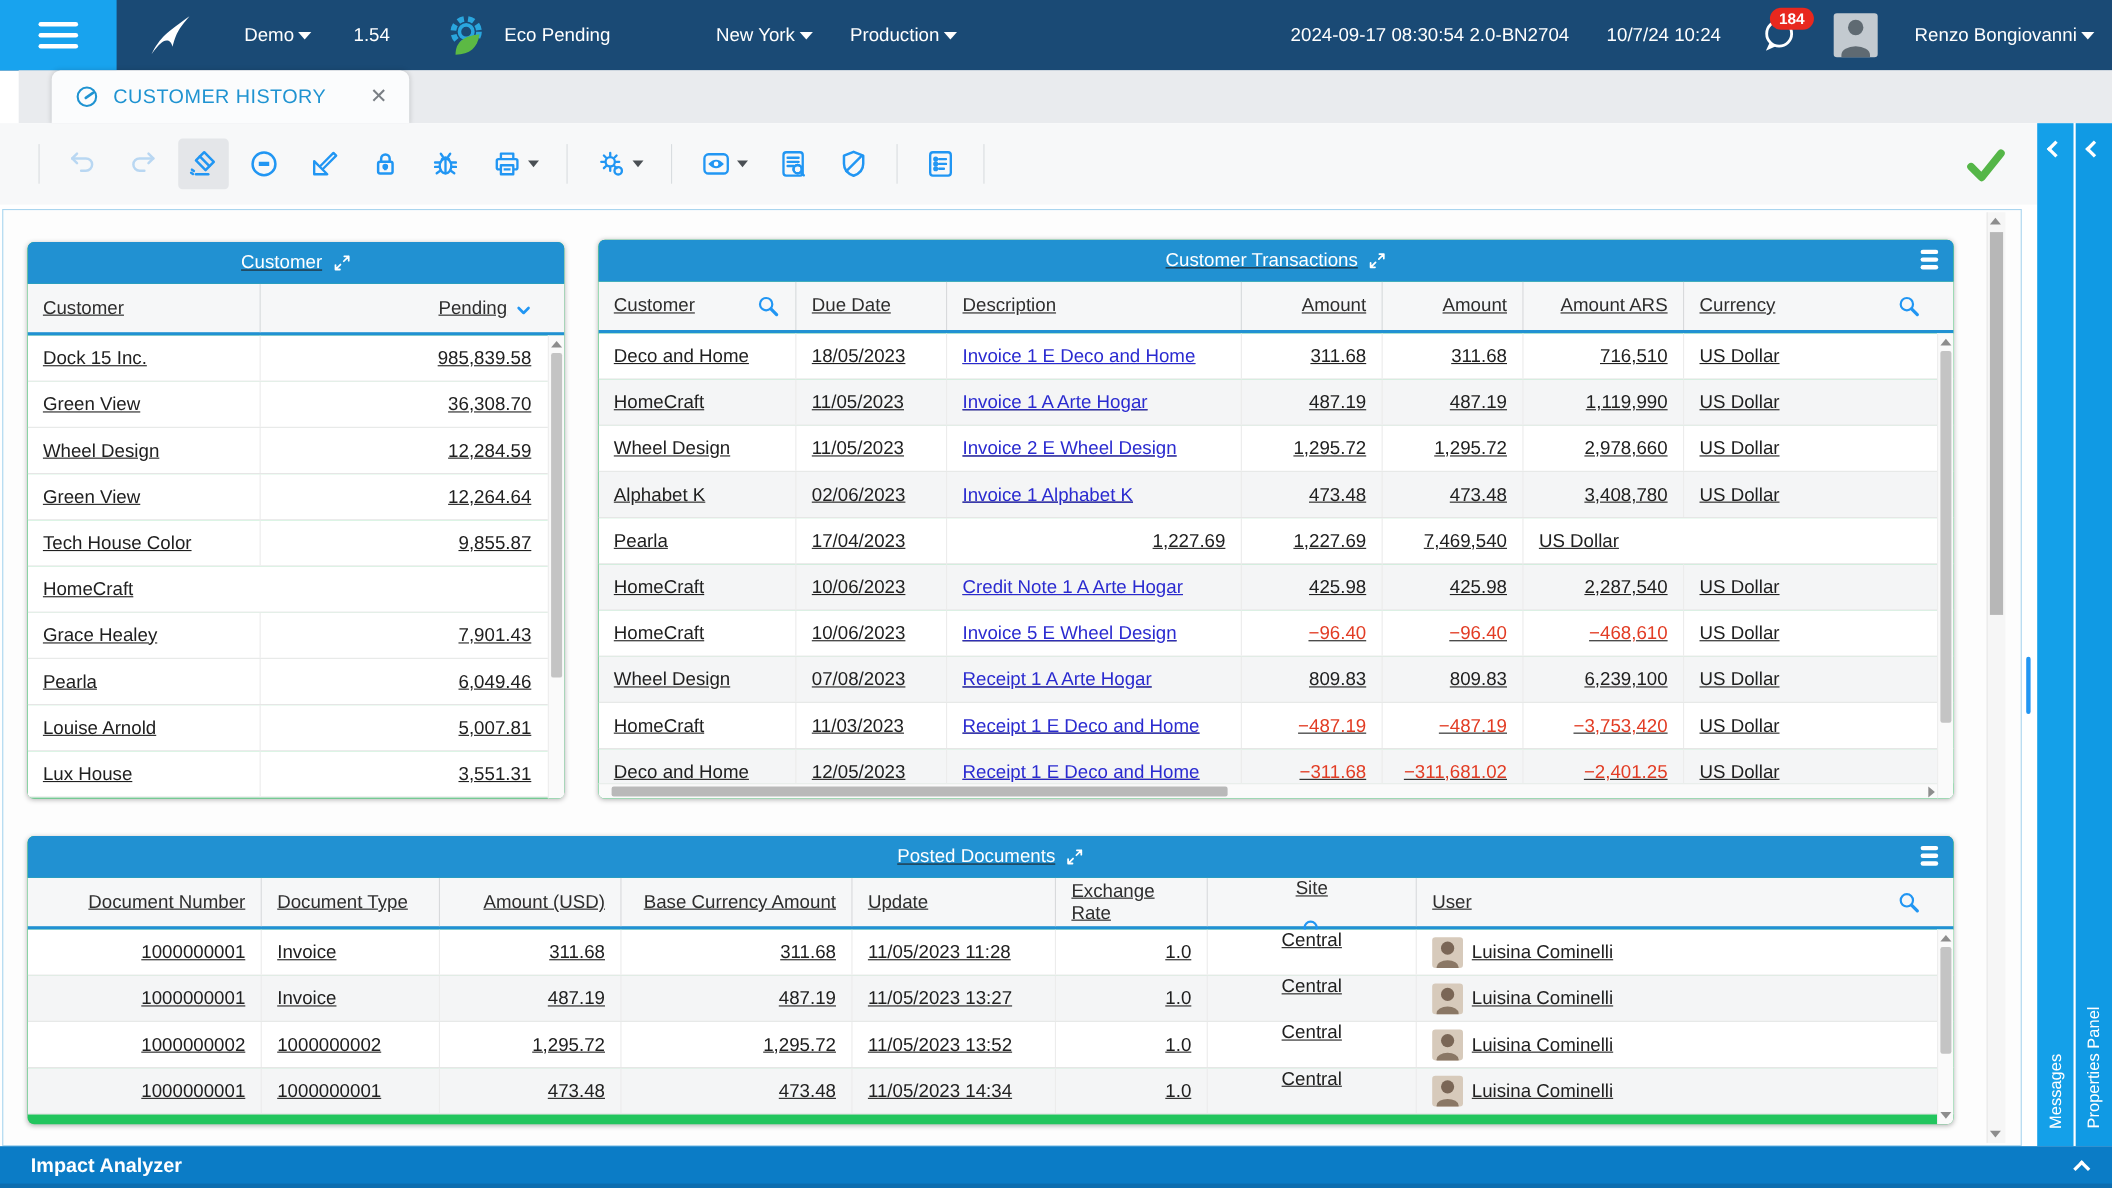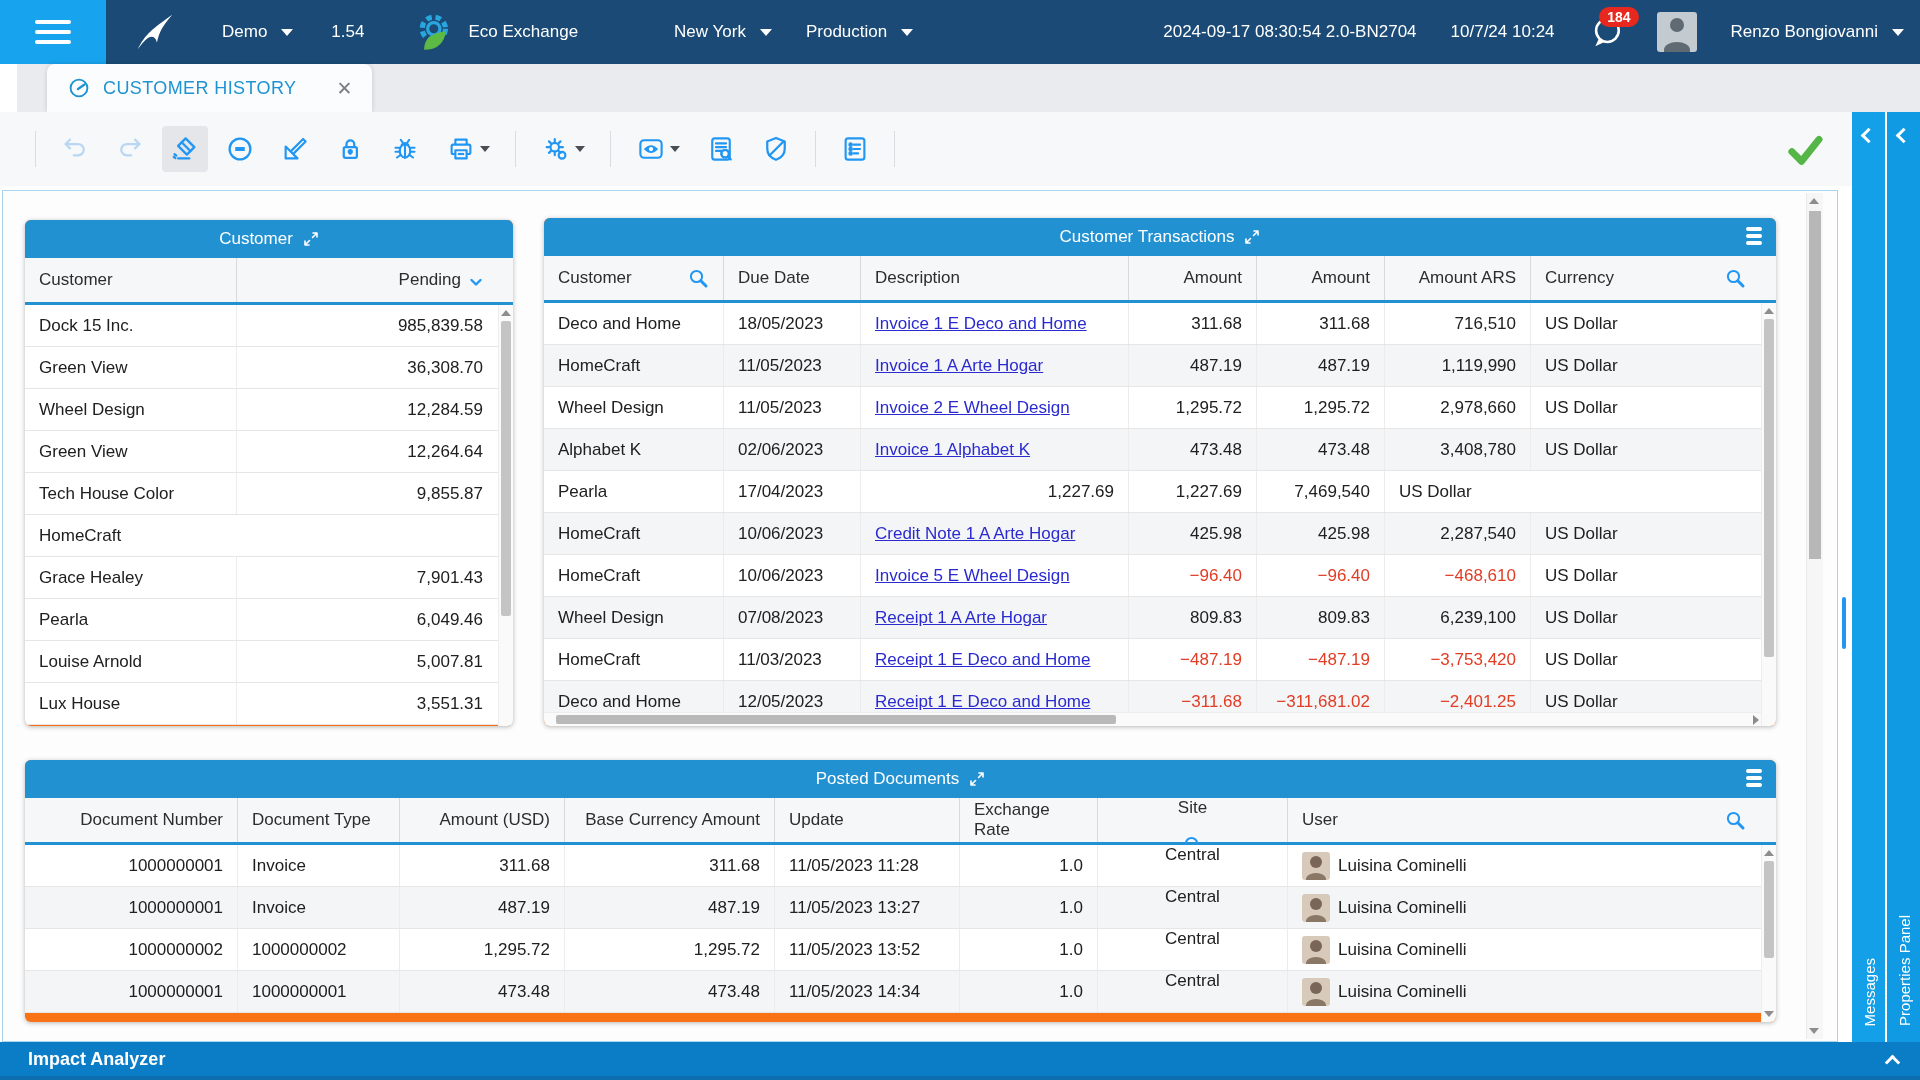--- a/index.html
+++ b/index.html
@@ -6,21 +6,21 @@
   html,body { width:1920px; height:1080px; overflow:hidden; background:#fff;
     font-family:"Liberation Sans","DejaVu Sans",sans-serif; color:#202020; }
 
   
   .topbar { position:absolute; left:0; top:0; width:1920px; height:64px; background:#1a4a75;
     display:flex; align-items:center; color:#fff; font-size:17px; }
   .burger-box { width:106px; height:64px; background:#18a3ee; display:flex; align-items:center; justify-content:center; cursor:pointer; }
   .burger { display:flex; flex-direction:column; gap:6px; }
   .burger i { width:36px; height:4px; background:#fff; border-radius:2px; display:block; }
   .brand-bird { margin-left:26px; }
-  .tb-item { display:flex; align-items:center; gap:14px; white-space:nowrap; }
+  .tb-item { display:flex; align-items:center; gap:4px; white-space:nowrap; }
   .caret-down { width:0; height:0; border-left:6px solid transparent; border-right:6px solid transparent; border-top:7px solid #fff; display:inline-block; }
   .eco-logo { margin-left:48px; }
   .tb-right { margin-left:auto; display:flex; align-items:center; gap:34px; padding-right:16px; }
   .chat-wrap { position:relative; }
   .badge { position:absolute; top:-8px; right:-16px; background:#e8281e; color:#fff; font-size:14px; font-weight:bold;
     border-radius:12px; padding:2px 8px; line-height:16px; }
   .avatar { width:40px; height:40px; border-radius:3px; background:#c3cad0; position:relative; overflow:hidden; }
   .avatar::before { content:''; position:absolute; top:6px; left:13px; width:14px; height:14px; border-radius:50%; background:#5f6a72; }
   .avatar::after { content:''; position:absolute; bottom:-6px; left:7px; width:26px; height:16px; border-radius:50% 50% 0 0; background:#5f6a72; }
 
@@ -37,21 +37,21 @@
   .tb-divider { width:1px; height:36px; background:#d9dde0; margin:0 7px; }
   .tbtn { width:46px; height:46px; border:none; background:transparent; display:flex; align-items:center; justify-content:center; cursor:pointer; border-radius:4px; }
   .tbtn.active { background:#e4e6e9; }
   .tbtn.with-caret { width:62px; gap:4px; }
   .caret-sm { width:0; height:0; border-left:5px solid transparent; border-right:5px solid transparent; border-top:6px solid #4a4f54; }
   .ok-btn { position:absolute; right:22px; top:14px; width:46px; height:46px; border:none; background:transparent; cursor:pointer; }
 
   
   .content { position:absolute; left:2px; top:190px; width:1836px; height:852px; border:1px solid #a9d5ef; background:#fdfdfd; }
 
-  .panel { position:absolute; background:#f97316; border-radius:6px; box-shadow:0 1px 5px rgba(0,0,0,.28); overflow:hidden; }
+  .panel { position:absolute; background:#22c55e; border-radius:6px; box-shadow:0 1px 5px rgba(0,0,0,.28); overflow:hidden;text-decoration:underline; }
   .panel-title { height:38px; background:#2191d2; color:#fff; font-size:17px; display:flex; align-items:center; justify-content:center; gap:10px; position:relative; }
   .db-icon { position:absolute; right:14px; top:9px; display:flex; flex-direction:column; gap:3px; cursor:pointer; }
   .db-icon i { width:16px; height:4px; background:#fff; border-radius:3px; display:block; }
 
   .thead { display:flex; height:47px; background:#f6f7f8; border-bottom:3px solid #2191d2; }
   .th { display:flex; align-items:center; padding:0 14px; font-size:17px; color:#2d2d2d; border-right:1px solid #d8dadc; gap:8px; }
   .th:last-child { border-right:none;justify-content:space-between; }
   .th.right { justify-content:flex-end; }
   .th .spacer { flex:1; }
   .tbody { overflow:hidden; position:relative; }
@@ -140,21 +140,21 @@
     <span>1.54</span>
   </span>
   <span class="eco-logo">
     <svg class="icon" width="42" height="42" viewBox="0 0 26 26">
       <circle cx="13.5" cy="11" r="7.2" fill="none" stroke="#2aa6de" stroke-width="3.2" stroke-dasharray="3.4 2.4"></circle>
       <circle cx="13.5" cy="11" r="3.8" fill="none" stroke="#2aa6de" stroke-width="2"></circle>
       <path d="M7.5 24 C7.5 16.5 12.5 13.5 21 12.5 C20 20 15.5 24 7.5 24 Z" fill="#5cb944"></path>
     </svg>
   </span>
   <span class="tb-item" style="margin-left:14px">
-    <span>Eco Exchange</span>
+    <span>Eco Pending</span>
   </span>
   <span class="tb-item" style="margin-left:96px">
     <span>New York</span>
     <span class="caret-down"></span>
   </span>
   <span class="tb-item" style="margin-left:34px">
     <span>Production</span>
     <span class="caret-down"></span>
   </span>
   <div class="tb-right">

